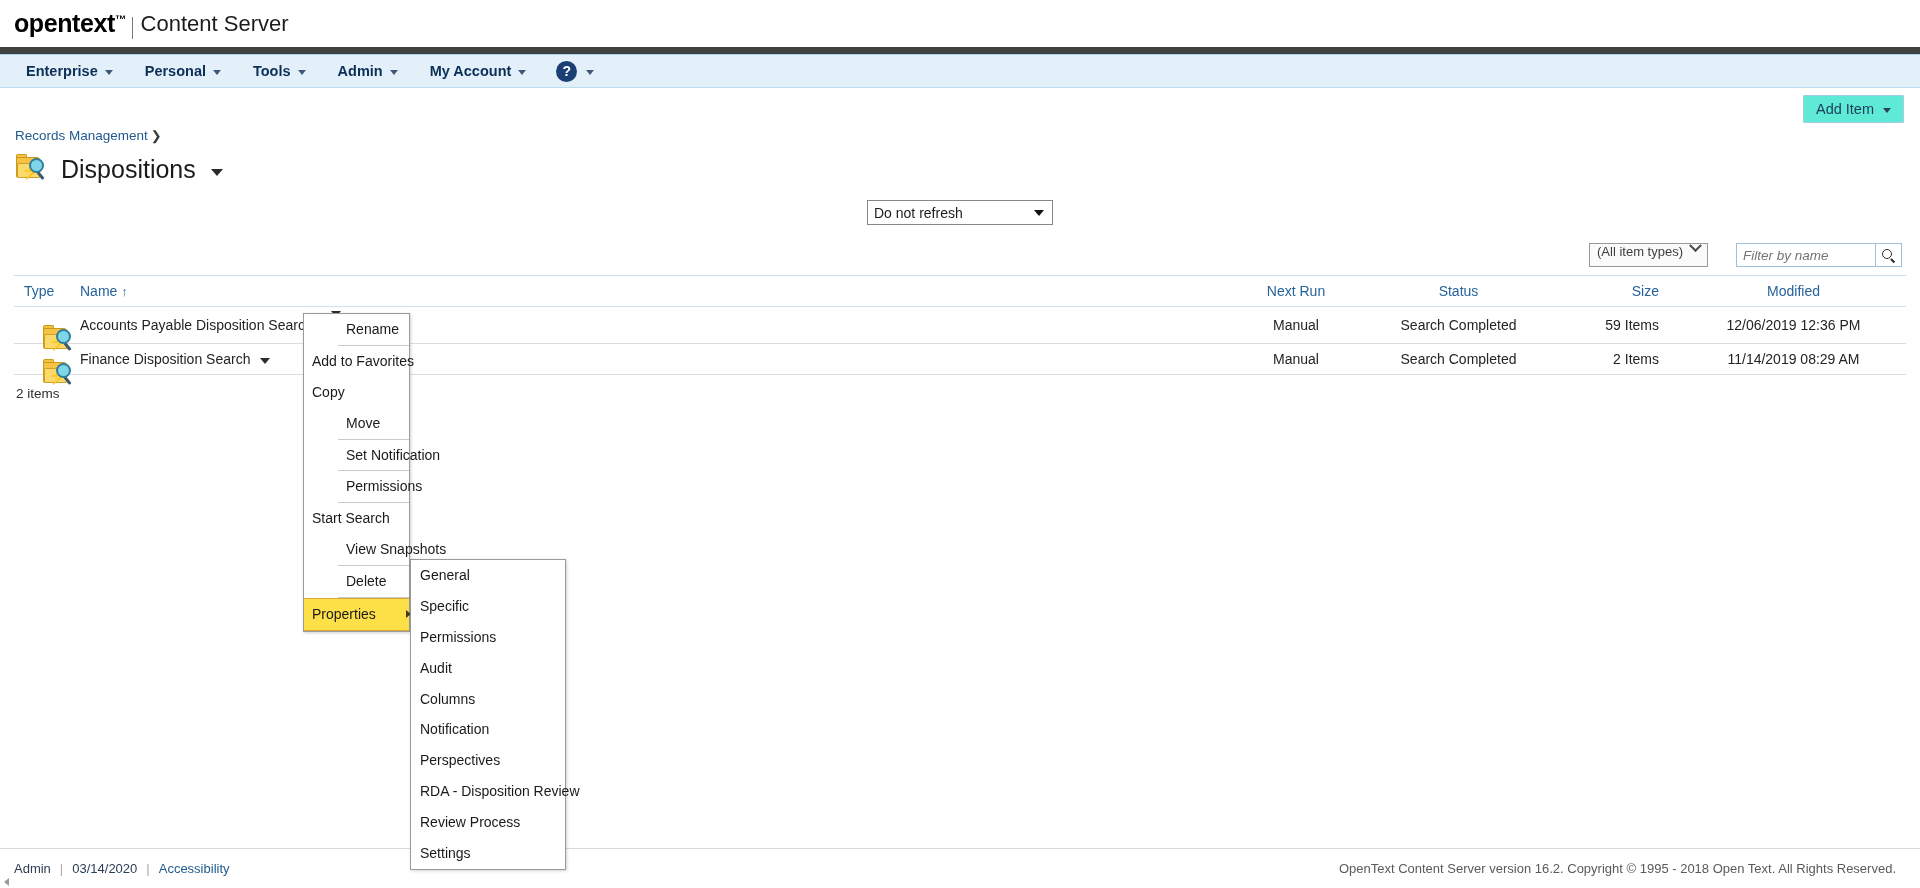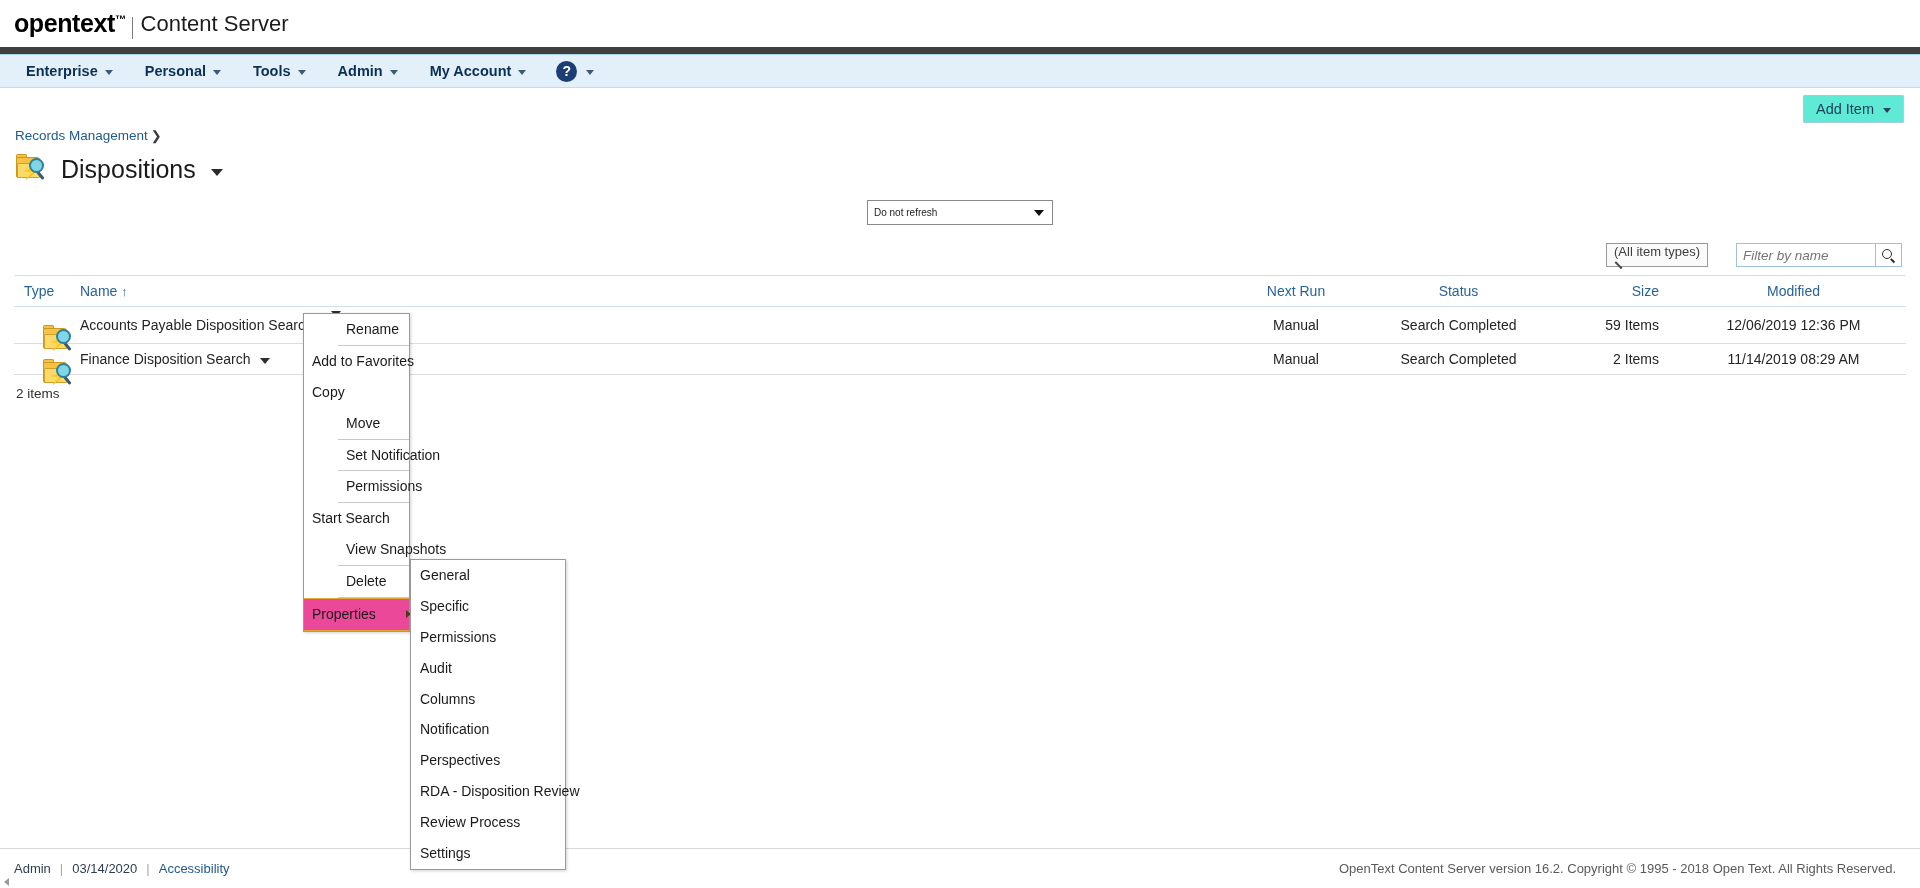--- a/index.html
+++ b/index.html
@@ -188,21 +188,21 @@
   
   .refresh-row {
     display: flex; justify-content: center;
     margin-top: 16px;
   }
   .refresh-select {
     width: 186px;
     height: 25px;
     border: 1px solid #888888;
     background: #ffffff;
-    font-size: 10px;
+    font-size: 14px;
     color: #1c1c1c;
     display: flex; align-items: center;
     padding: 1px 6px;
     position: relative;
     cursor: default;
   }
   .refresh-select .sel-caret {
     position: absolute; right: 8px; top: 9px;
     width: 0; height: 0;
     border-left: 5px solid transparent;
@@ -221,21 +221,20 @@
   }
   .type-filter {
     border: 1px solid #999999;
     background: #fafafa;
     height: 24px;
     font-size: 13px;
     color: #3e3e3e;
     display: flex; align-items: flex-start; gap: 8px;
     padding: 0 7px;
     cursor: default;
-    flex-direction: column;
   }
   .type-filter .chev {
     width: 9px; height: 9px;
     border-right: 2px solid #4b4b4b;
     border-bottom: 2px solid #4b4b4b;
     transform: rotate(45deg) translate(-2px,-2px);
   }
   .name-filter {
     display: flex; align-items: stretch;
     border: 1px solid #9ec0d8;
@@ -338,21 +337,21 @@
   .ctx-item {
     padding: 6px 14px 6px 8px;
     cursor: default;
     white-space: nowrap;
     display: flex; align-items: center; justify-content: space-between;
     gap: 30px;
     line-height: 1.35;
   }
   .ctx-group-end { border-bottom: 1px solid #c9c9c9; margin-left: 34px; }
   .ctx-item.selected {
-    background: #ec4899;
+    background: #fde047;
     border-top: 1px solid #e0a830;
     border-bottom: 1px solid #e0a830;
   }
   .sub-arrow {
     width: 0; height: 0;
     border-top: 4.5px solid transparent;
     border-bottom: 4.5px solid transparent;
     border-left: 5.5px solid #4a3c18;
   }
 

